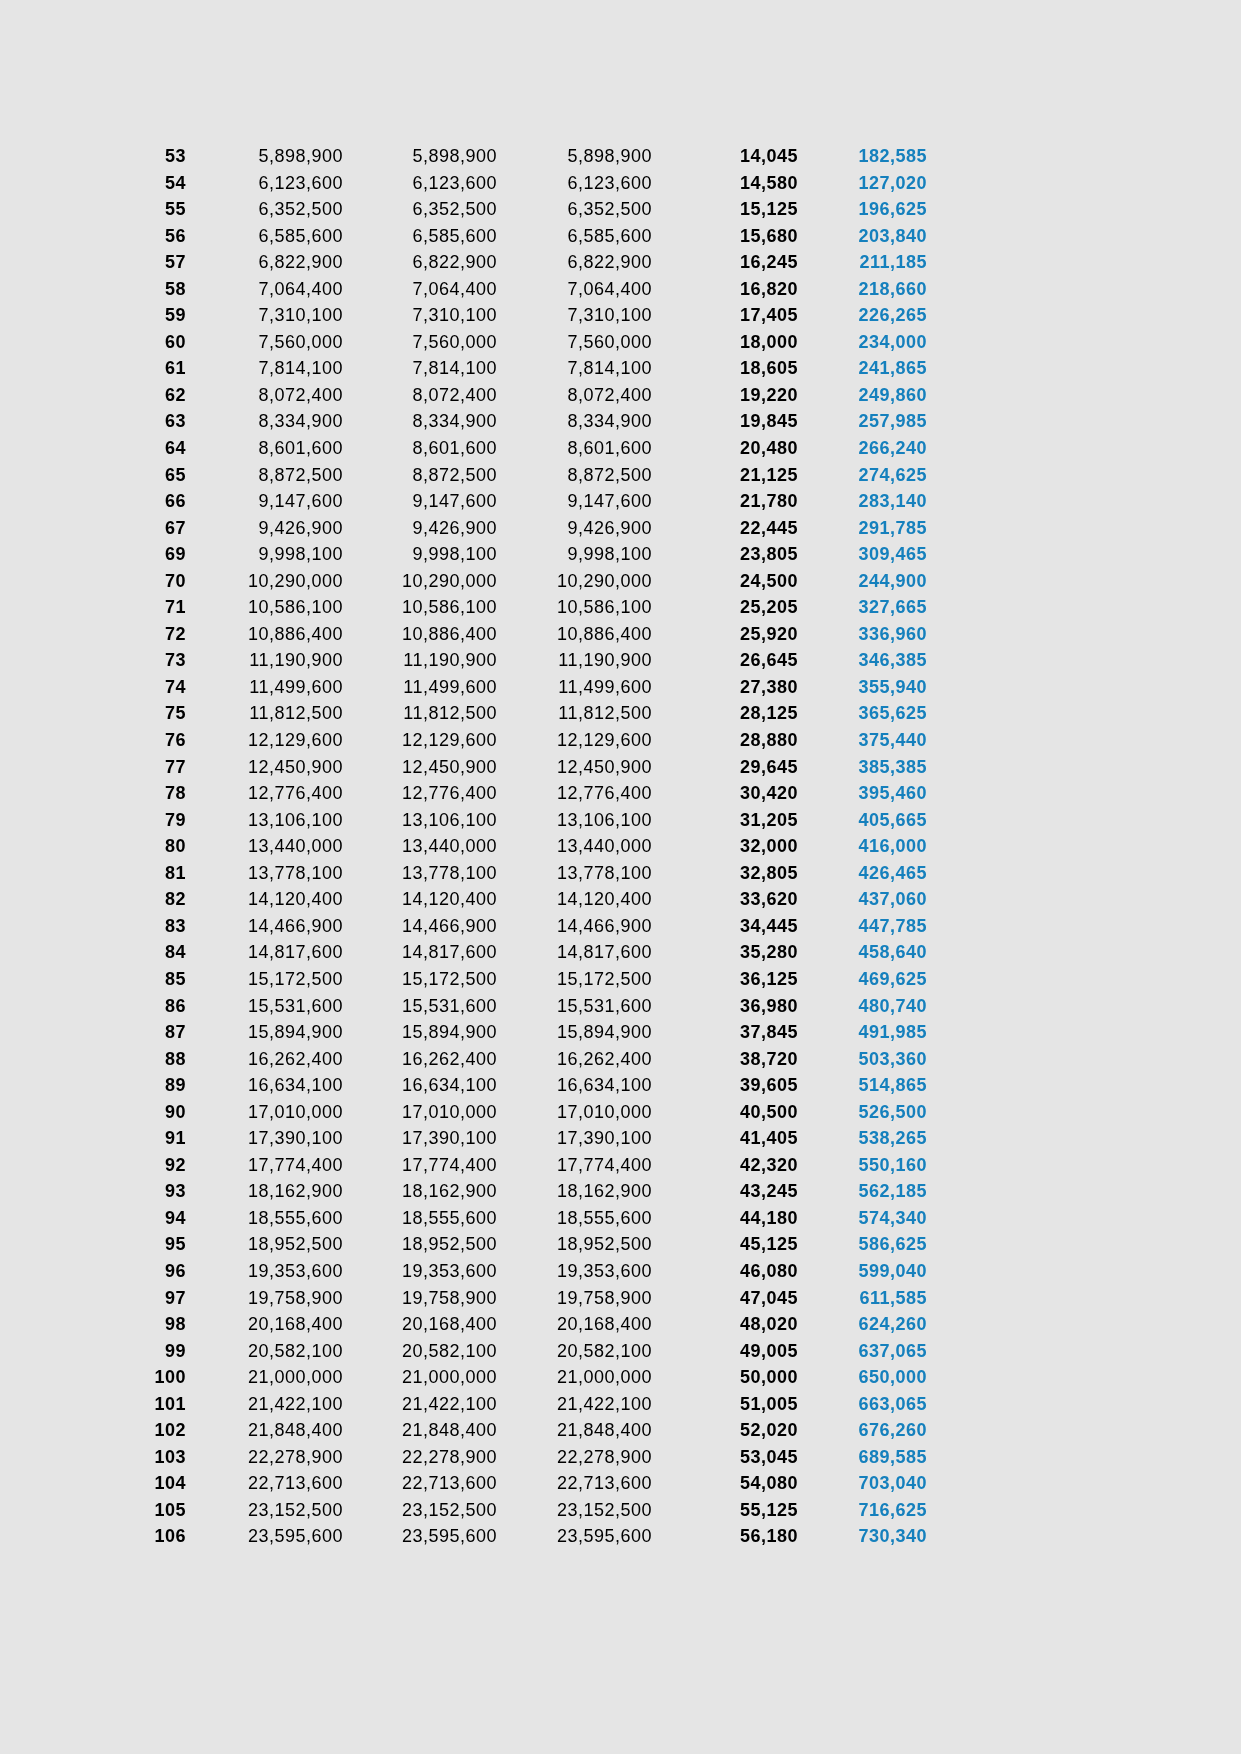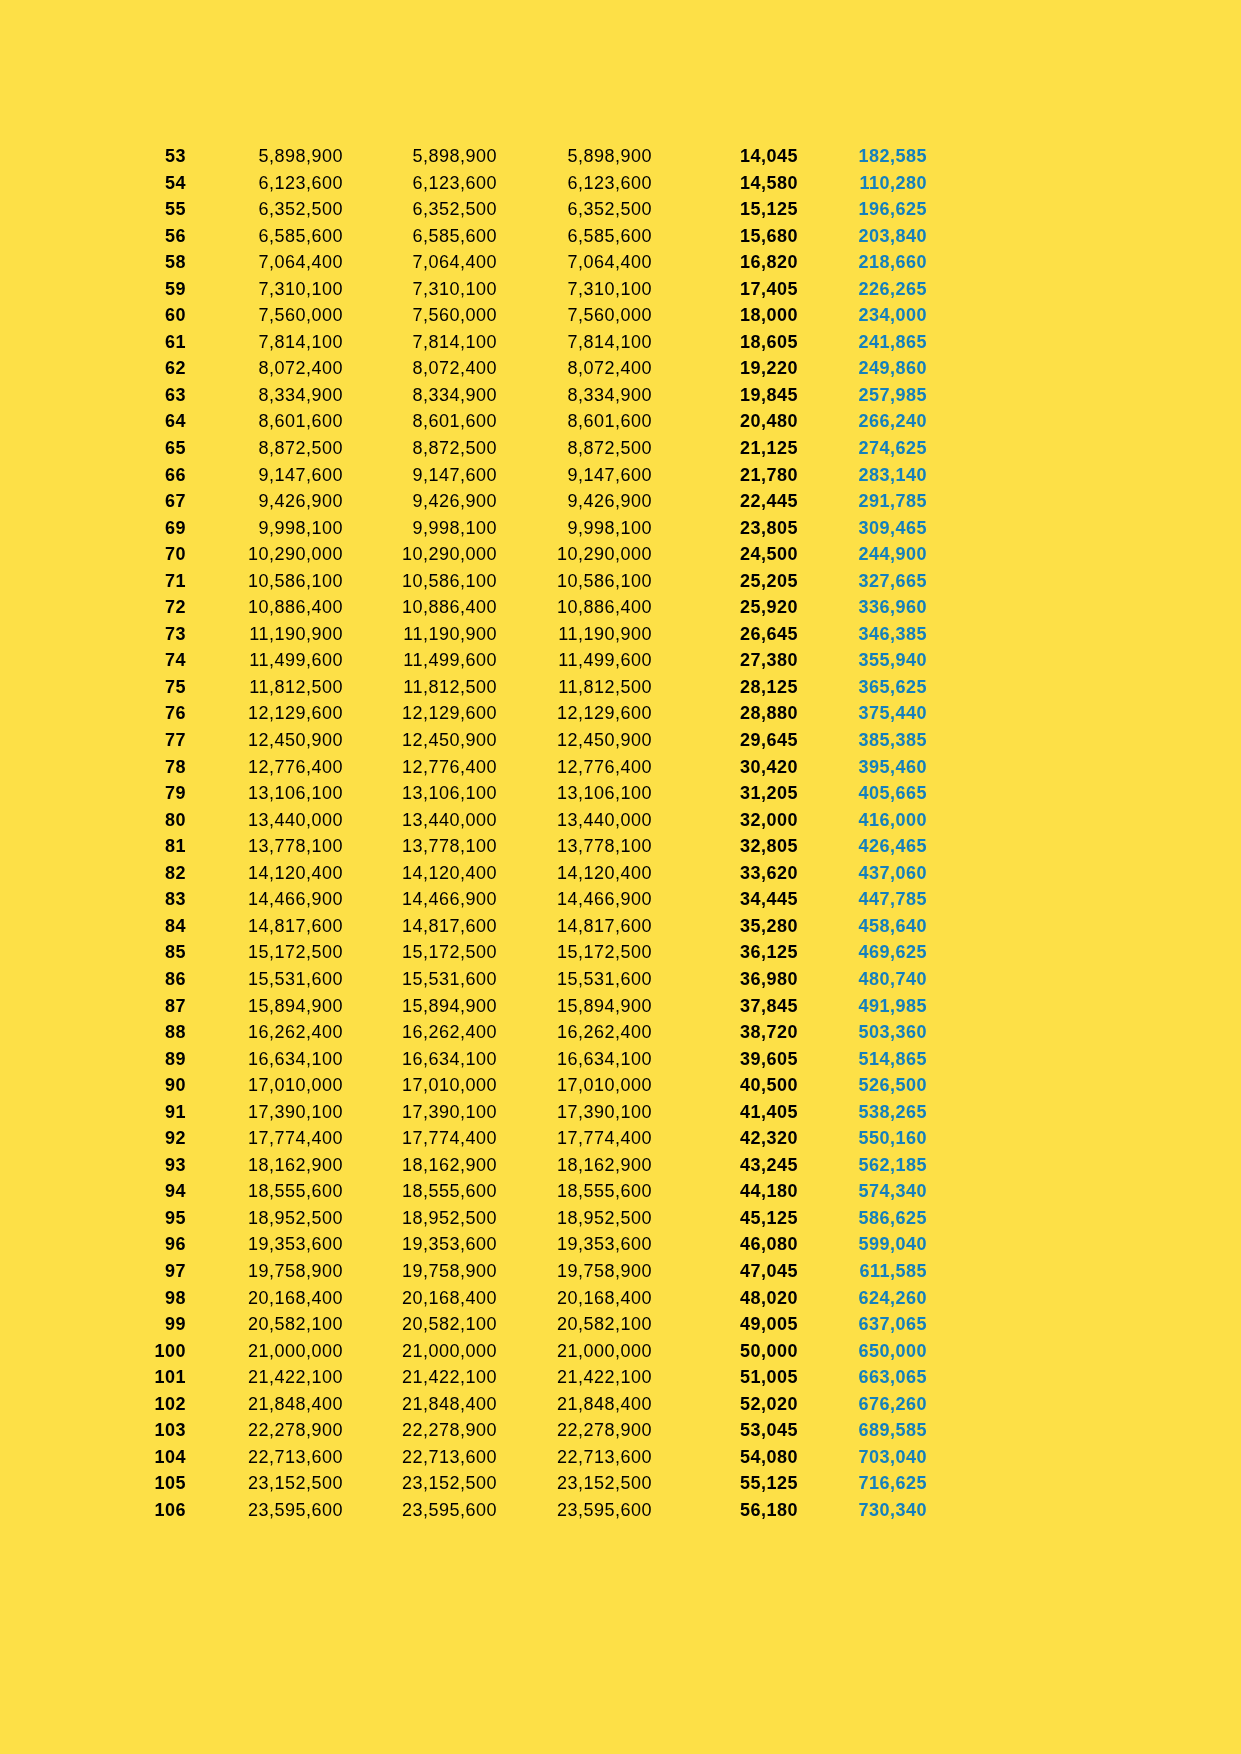--- a/index.html
+++ b/index.html
@@ -11,21 +11,21 @@
     position: relative;
     width: 1241px;
     height: 1754px;
     font-family: "Liberation Sans", sans-serif;
     color: #000000;
     overflow: hidden;
   }
   .page {
     position: absolute;
     inset: 0;
-    background: #fde047;
+    background: #e5e5e5;
   }
   table.num-table {
     position: absolute;
     top: 143px;
     left: 0;
     border-collapse: collapse;
     table-layout: fixed;
     width: 927px;
     border: none;
   }
@@ -73,39 +73,47 @@
           <td>5,898,900</td>
           <td>14,045</td>
           <td>182,585</td>
         </tr>
         <tr>
           <td>54</td>
           <td>6,123,600</td>
           <td>6,123,600</td>
           <td>6,123,600</td>
           <td>14,580</td>
-          <td>110,280</td>
+          <td>127,020</td>
         </tr>
         <tr>
           <td>55</td>
           <td>6,352,500</td>
           <td>6,352,500</td>
           <td>6,352,500</td>
           <td>15,125</td>
           <td>196,625</td>
         </tr>
         <tr>
           <td>56</td>
           <td>6,585,600</td>
           <td>6,585,600</td>
           <td>6,585,600</td>
           <td>15,680</td>
           <td>203,840</td>
         </tr>
         <tr>
+          <td>57</td>
+          <td>6,822,900</td>
+          <td>6,822,900</td>
+          <td>6,822,900</td>
+          <td>16,245</td>
+          <td>211,185</td>
+        </tr>
+        <tr>
           <td>58</td>
           <td>7,064,400</td>
           <td>7,064,400</td>
           <td>7,064,400</td>
           <td>16,820</td>
           <td>218,660</td>
         </tr>
         <tr>
           <td>59</td>
           <td>7,310,100</td>

